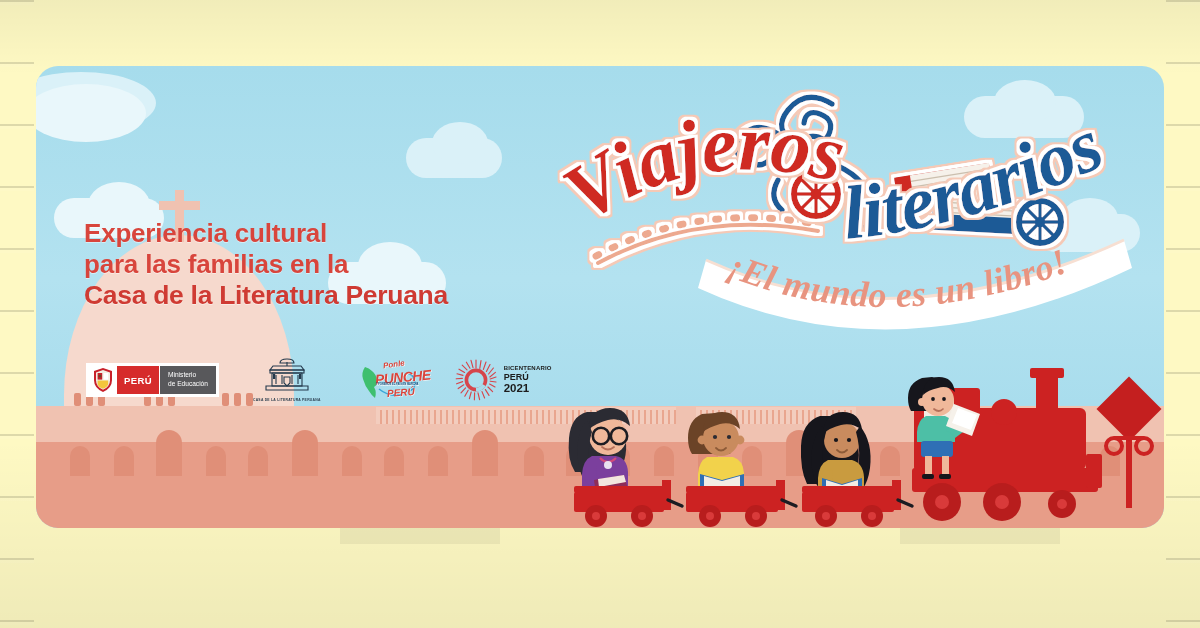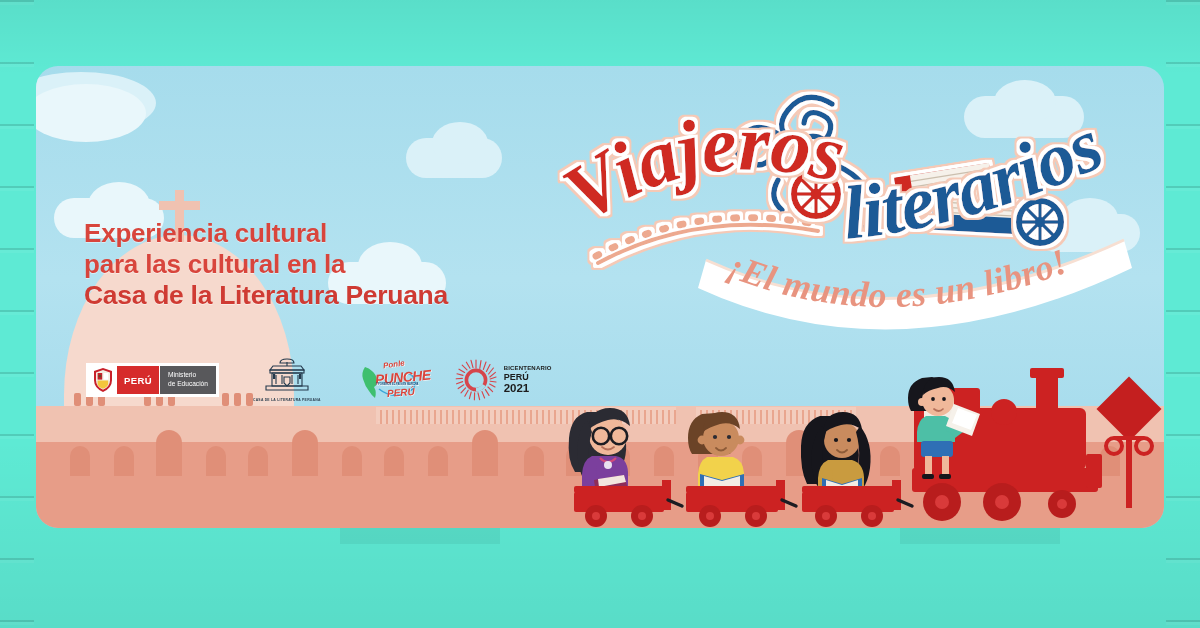--- a/index.html
+++ b/index.html
@@ -7,21 +7,21 @@
     width: 1200px; height: 628px;
     overflow: hidden;
     font-family: "Liberation Sans", sans-serif;
     background: #c0281f;
   }
 
   
   #banner {
     position: relative;
     width: 1200px; height: 628px;
-    background: #5eead4;
+    background: #fef9c3;
     overflow: hidden;
   }
   .frame-grad {
     position: absolute; inset: 0;
     background:
       linear-gradient(to bottom, rgba(0,0,0,0.05) 0%, rgba(0,0,0,0) 12%),
       linear-gradient(to bottom, rgba(0,0,0,0) 70%, rgba(0,0,0,0.06) 100%);
     pointer-events: none;
   }
   
@@ -395,21 +395,21 @@
         <rect x="1090" y="34" width="6" height="106" fill="#cc2222"></rect>
         <rect x="1070" y="18" width="46" height="46" transform="rotate(45 1093 41)" fill="#c41f1f"></rect>
         <circle cx="1078" cy="78" r="8" fill="none" stroke="#cc2222" stroke-width="4"></circle>
         <circle cx="1108" cy="78" r="8" fill="none" stroke="#cc2222" stroke-width="4"></circle>
         <path d="M1078 70 h30" stroke="#cc2222" stroke-width="4"></path>
       </g>
     </svg>
 
     <div class="headline">
       <div class="l1">Experiencia cultural</div>
-      <div class="l2">para las cultural en la</div>
+      <div class="l2">para las familias en la</div>
       <div class="l3">Casa de la Literatura Peruana</div>
     </div>
 
     <div class="logo-strip">
 
       <div class="logo-minedu">
         <div class="minedu-shield">
           <svg width="22" height="26" viewBox="0 0 22 26">
             <path d="M11 1 L20 4 v9 q0 8 -9 12 Q2 21 2 13 V4 z" fill="#c8202a"></path>
             <path d="M11 3 L18 5.4 v7.8 q0 6.4 -7 9.6 Q4 19.6 4 13.2 V5.4 z" fill="#f2ece2"></path>

